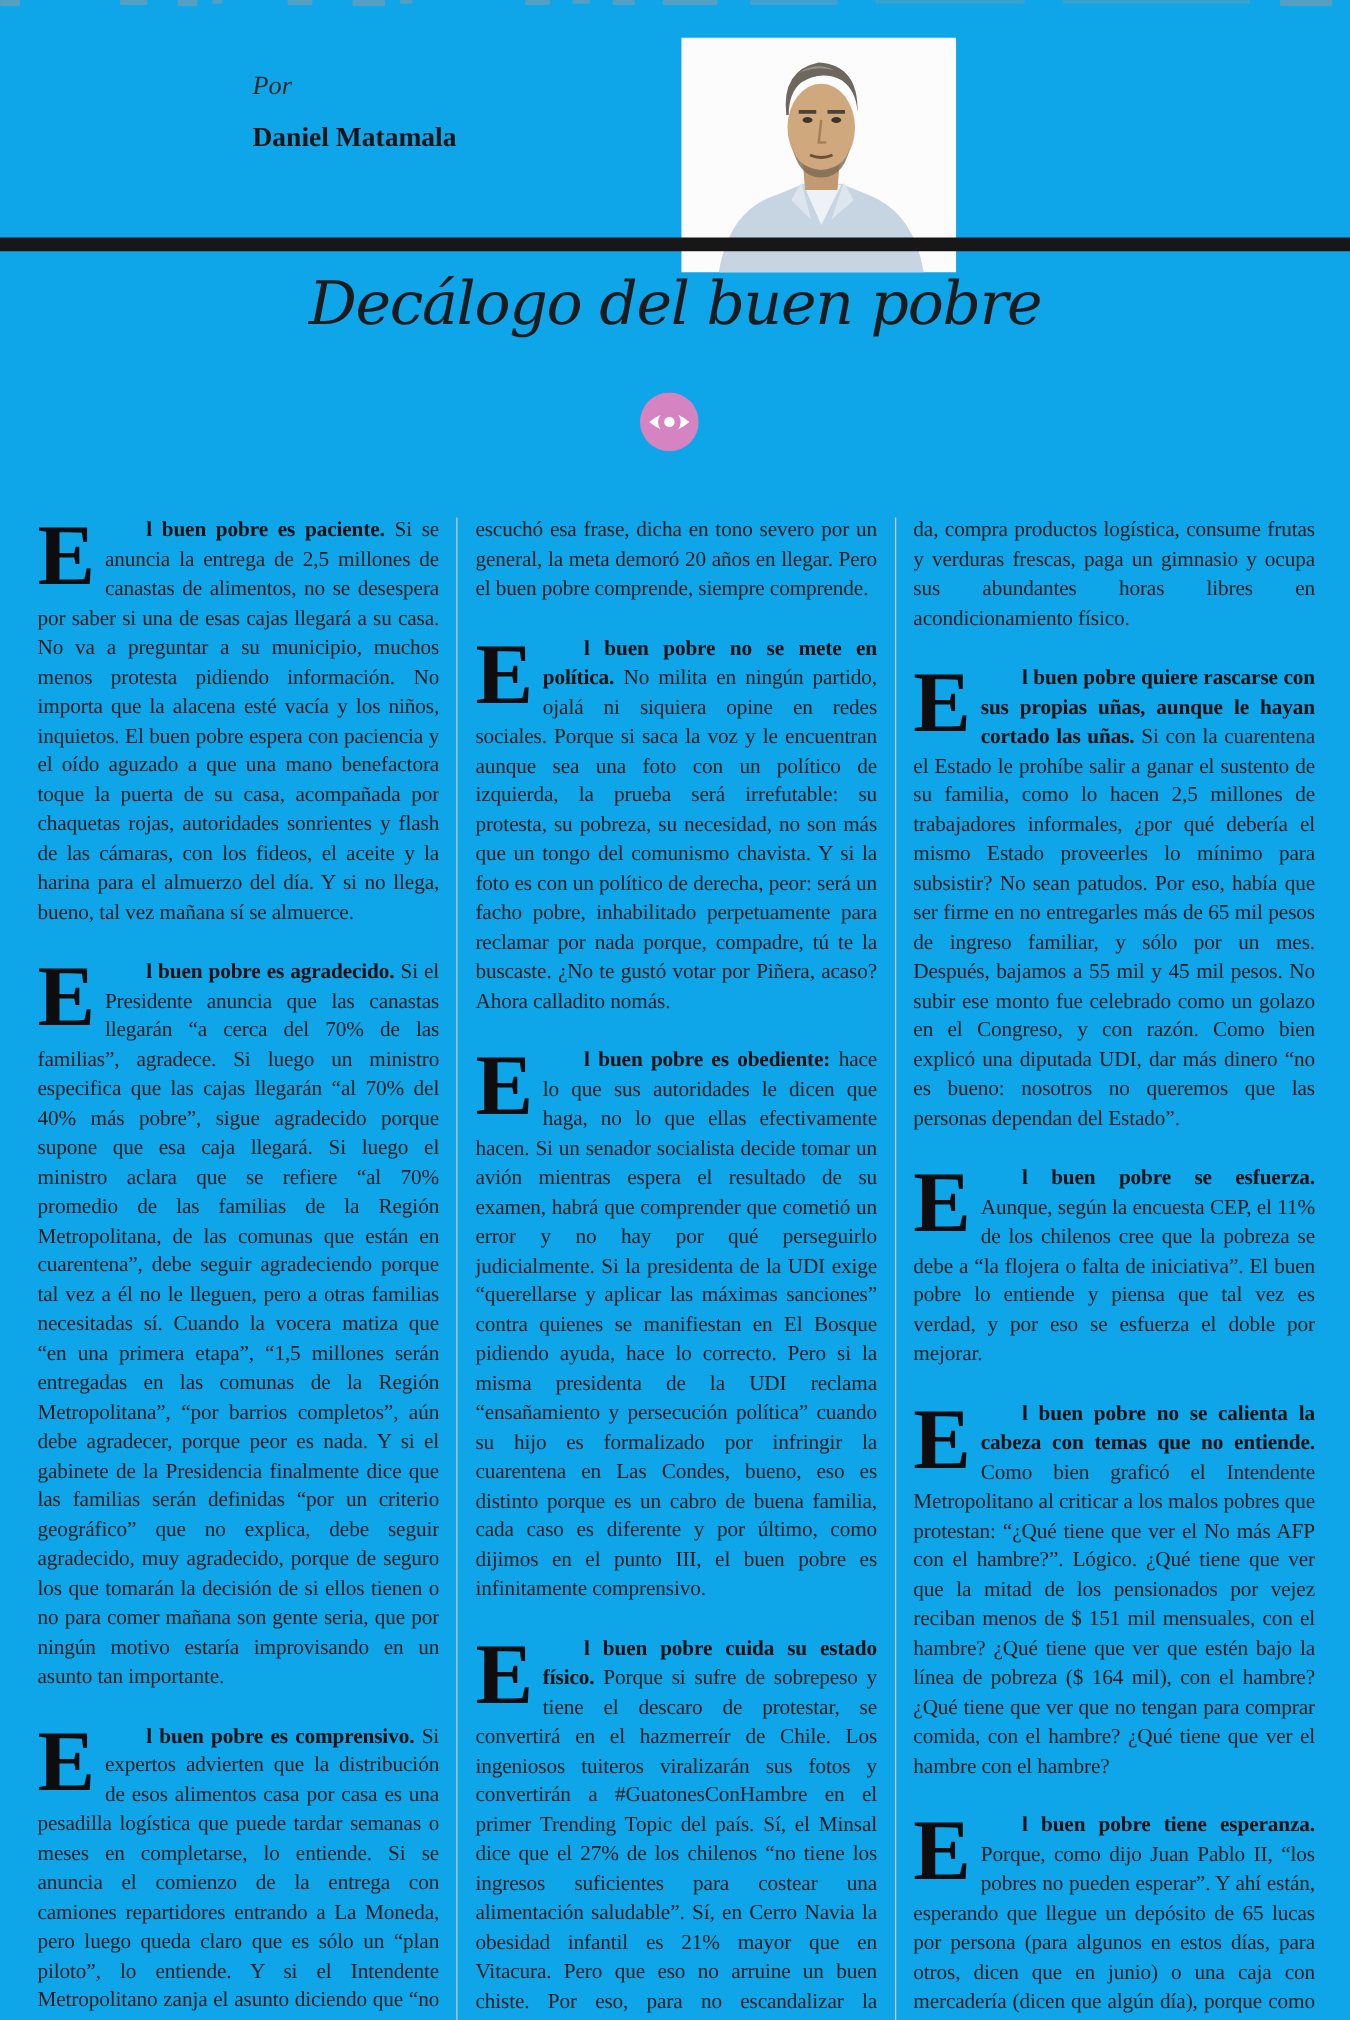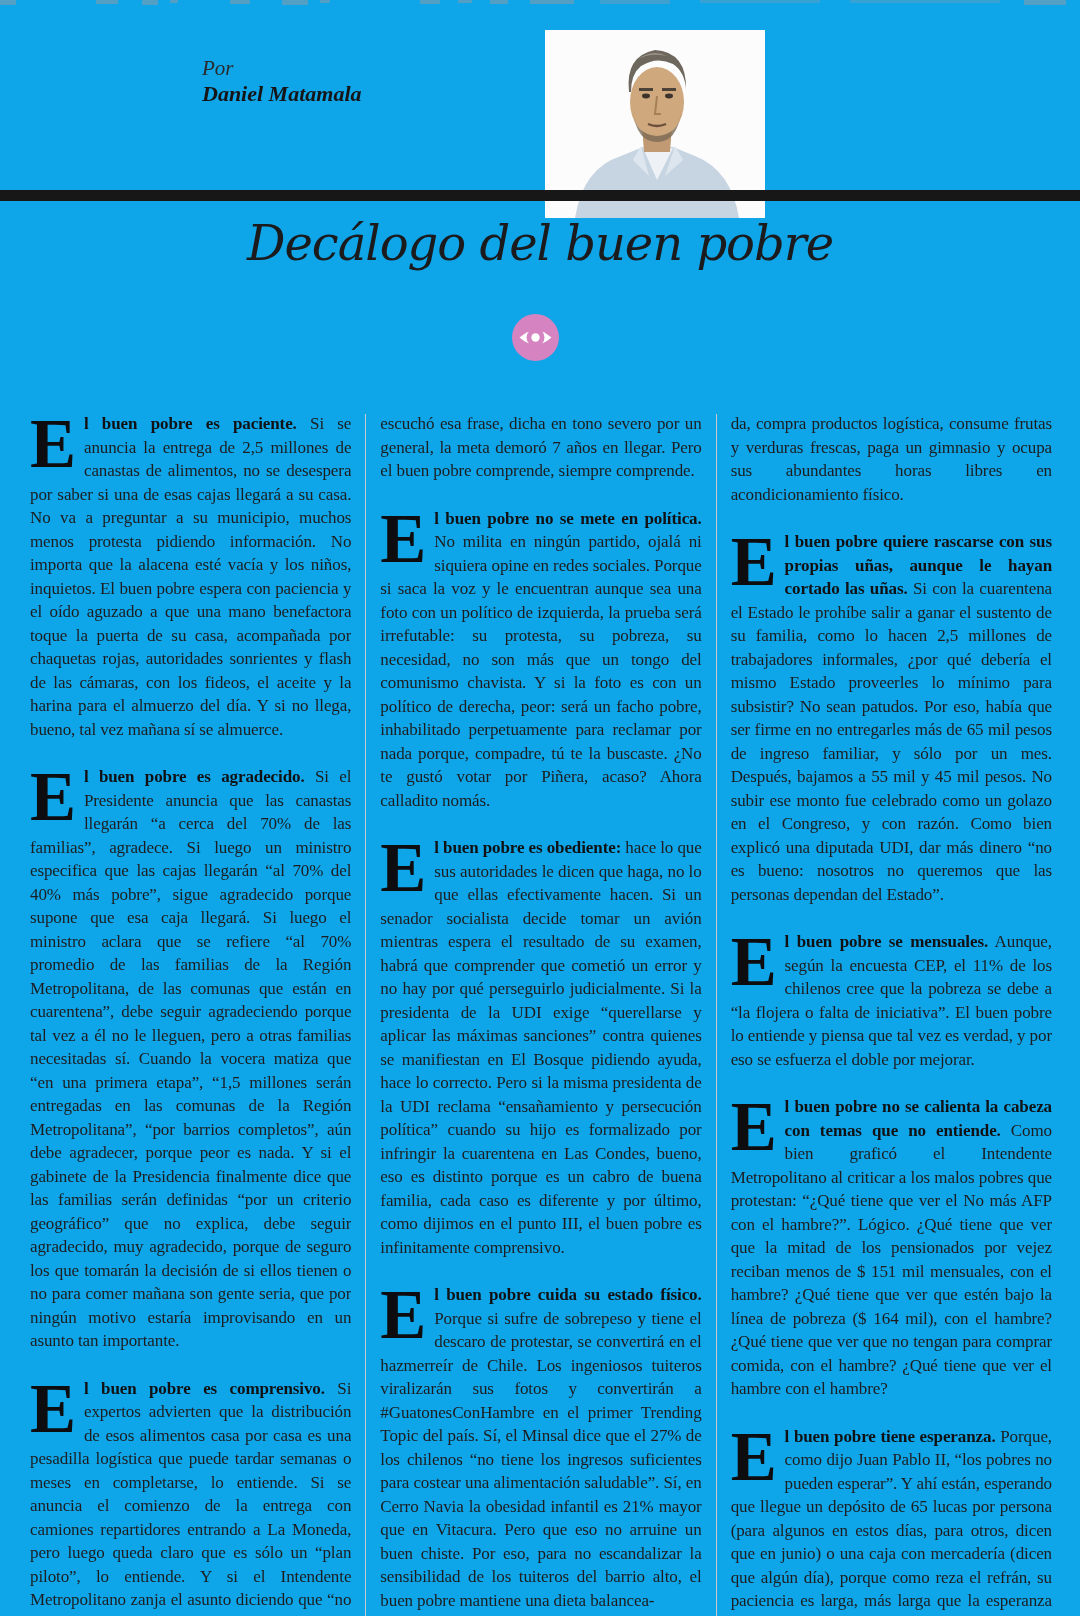--- a/index.html
+++ b/index.html
@@ -8,21 +8,21 @@
     overflow:hidden; font-family:"Liberation Serif", serif; color:#1d1d1f;
   }
 
   
   .crop-strip { position:absolute; top:0; left:0; width:1080px; height:12px; }
   .crop-strip div { position:absolute; top:0; background:#9a9aa0; opacity:.5; border-radius:1px; }
 
   
   .byline { position:absolute; left:202px; top:56px; }
   .byline .por { font-style:italic; font-size:21px; color:#2a2a2c; }
-  .byline .name { font-style:italic; font-weight:700; font-size:22px; color:#151517; margin-top:0; }
+  .byline .name { font-weight:700; font-size:22px; color:#151517; margin-top:16px; }
 
   
   .photo { position:absolute; left:545px; top:30px; width:220px; height:188px; z-index:1; }
 
   
   .rule { position:absolute; left:0; top:190px; width:1080px; height:11px; background:#171717; z-index:2; }
 
   
   .headline {
     position:absolute; left:0; top:218px; width:1080px; text-align:center;
@@ -31,21 +31,21 @@
   }
   .eye-badge { position:absolute; left:512px; top:314px; width:47px; height:47px; }
 
   
   .bodygrid { position:absolute; left:30px; top:412px; width:1022px; height:1204px; display:flex; overflow:hidden; }
   .col { flex:1 1 0; overflow:hidden; }
   .vdiv { width:1px; background:#c9c9ce; margin:2px 14px 0 14px; }
 
   .para { margin:0; text-align:justify; font-size:17px; line-height:23.5px; color:#1d1d1f; letter-spacing:-0.1px; }
   .para + .para { margin-top:24px; }
-  .lead { font-weight:700; color:#111113; }
+  .lead { font-weight:700; color:#111113;margin-left:33px; }
   .dropcap {
     float:left; font-family:"Liberation Serif", serif; font-weight:700;
     font-size:69px; line-height:58px; height:66px; margin:3px 8px 0 0; color:#0d0d0f;
   }
 </style>
 </head>
 <body>
 
 <div class="page">
 
@@ -123,21 +123,21 @@
       </p>
       <p class="para">
         <span class="dropcap">E</span><span class="lead">l buen pobre es comprensivo.</span><span> Si expertos advierten que la distribución de esos alimentos casa por casa es una pesadilla logística que puede tardar semanas o meses en completarse, lo entiende. Si se anuncia el comienzo de la entrega con camiones repartidores entrando a La Moneda, pero luego queda claro que es sólo un “plan piloto”, lo entiende. Y si el Intendente Metropolitano zanja el asunto diciendo que “no tenemos plazos, lo que tenemos son metas”, tal vez el pobre se estremece un poco, porque la última vez que</span>
       </p>
     </div>
 
     <div class="vdiv"></div>
 
     <div class="col">
       <p class="para">
-        <span>escuchó esa frase, dicha en tono severo por un general, la meta demoró 7 años en llegar. Pero el buen pobre comprende, siempre comprende.</span>
+        <span>escuchó esa frase, dicha en tono severo por un general, la meta demoró 20 años en llegar. Pero el buen pobre comprende, siempre comprende.</span>
       </p>
       <p class="para">
         <span class="dropcap">E</span><span class="lead">l buen pobre no se mete en política.</span><span> No milita en ningún partido, ojalá ni siquiera opine en redes sociales. Porque si saca la voz y le encuentran aunque sea una foto con un político de izquierda, la prueba será irrefutable: su protesta, su pobreza, su necesidad, no son más que un tongo del comunismo chavista. Y si la foto es con un político de derecha, peor: será un facho pobre, inhabilitado perpetuamente para reclamar por nada porque, compadre, tú te la buscaste. ¿No te gustó votar por Piñera, acaso? Ahora calladito nomás.</span>
       </p>
       <p class="para">
         <span class="dropcap">E</span><span class="lead">l buen pobre es obediente:</span><span> hace lo que sus autoridades le dicen que haga, no lo que ellas efectivamente hacen. Si un senador socialista decide tomar un avión mientras espera el resultado de su examen, habrá que comprender que cometió un error y no hay por qué perseguirlo judicialmente. Si la presidenta de la UDI exige “querellarse y aplicar las máximas sanciones” contra quienes se manifiestan en El Bosque pidiendo ayuda, hace lo correcto. Pero si la misma presidenta de la UDI reclama “ensañamiento y persecución política” cuando su hijo es formalizado por infringir la cuarentena en Las Condes, bueno, eso es distinto porque es un cabro de buena familia, cada caso es diferente y por último, como dijimos en el punto III, el buen pobre es infinitamente comprensivo.</span>
       </p>
       <p class="para">
         <span class="dropcap">E</span><span class="lead">l buen pobre cuida su estado físico.</span><span> Porque si sufre de sobrepeso y tiene el descaro de protestar, se convertirá en el hazmerreír de Chile. Los ingeniosos tuiteros viralizarán sus fotos y convertirán a #GuatonesConHambre en el primer Trending Topic del país. Sí, el Minsal dice que el 27% de los chilenos “no tiene los ingresos suficientes para costear una alimentación saludable”. Sí, en Cerro Navia la obesidad infantil es 21% mayor que en Vitacura. Pero que eso no arruine un buen chiste. Por eso, para no escandalizar la sensibilidad de los tuiteros del barrio alto, el buen pobre mantiene una dieta balancea-</span>
       </p>
@@ -146,21 +146,21 @@
     <div class="vdiv"></div>
 
     <div class="col">
       <p class="para">
         <span>da, compra productos logística, consume frutas y verduras frescas, paga un gimnasio y ocupa sus abundantes horas libres en acondicionamiento físico.</span>
       </p>
       <p class="para">
         <span class="dropcap">E</span><span class="lead">l buen pobre quiere rascarse con sus propias uñas, aunque le hayan cortado las uñas.</span><span> Si con la cuarentena el Estado le prohíbe salir a ganar el sustento de su familia, como lo hacen 2,5 millones de trabajadores informales, ¿por qué debería el mismo Estado proveerles lo mínimo para subsistir? No sean patudos. Por eso, había que ser firme en no entregarles más de 65 mil pesos de ingreso familiar, y sólo por un mes. Después, bajamos a 55 mil y 45 mil pesos. No subir ese monto fue celebrado como un golazo en el Congreso, y con razón. Como bien explicó una diputada UDI, dar más dinero “no es bueno: nosotros no queremos que las personas dependan del Estado”.</span>
       </p>
       <p class="para">
-        <span class="dropcap">E</span><span class="lead">l buen pobre se mensuales.</span><span> Aunque, según la encuesta CEP, el 11% de los chilenos cree que la pobreza se debe a “la flojera o falta de iniciativa”. El buen pobre lo entiende y piensa que tal vez es verdad, y por eso se esfuerza el doble por mejorar.</span>
+        <span class="dropcap">E</span><span class="lead">l buen pobre se esfuerza.</span><span> Aunque, según la encuesta CEP, el 11% de los chilenos cree que la pobreza se debe a “la flojera o falta de iniciativa”. El buen pobre lo entiende y piensa que tal vez es verdad, y por eso se esfuerza el doble por mejorar.</span>
       </p>
       <p class="para">
         <span class="dropcap">E</span><span class="lead">l buen pobre no se calienta la cabeza con temas que no entiende.</span><span> Como bien graficó el Intendente Metropolitano al criticar a los malos pobres que protestan: “¿Qué tiene que ver el No más AFP con el hambre?”. Lógico. ¿Qué tiene que ver que la mitad de los pensionados por vejez reciban menos de $ 151 mil mensuales, con el hambre? ¿Qué tiene que ver que estén bajo la línea de pobreza ($ 164 mil), con el hambre? ¿Qué tiene que ver que no tengan para comprar comida, con el hambre? ¿Qué tiene que ver el hambre con el hambre?</span>
       </p>
       <p class="para">
         <span class="dropcap">E</span><span class="lead">l buen pobre tiene esperanza.</span><span> Porque, como dijo Juan Pablo II, “los pobres no pueden esperar”. Y ahí están, esperando que llegue un depósito de 65 lucas por persona (para algunos en estos días, para otros, dicen que en junio) o una caja con mercadería (dicen que algún día), porque como reza el refrán, su paciencia es larga, más larga que la esperanza del pobre.</span>
       </p>
     </div>
 
   </div>

